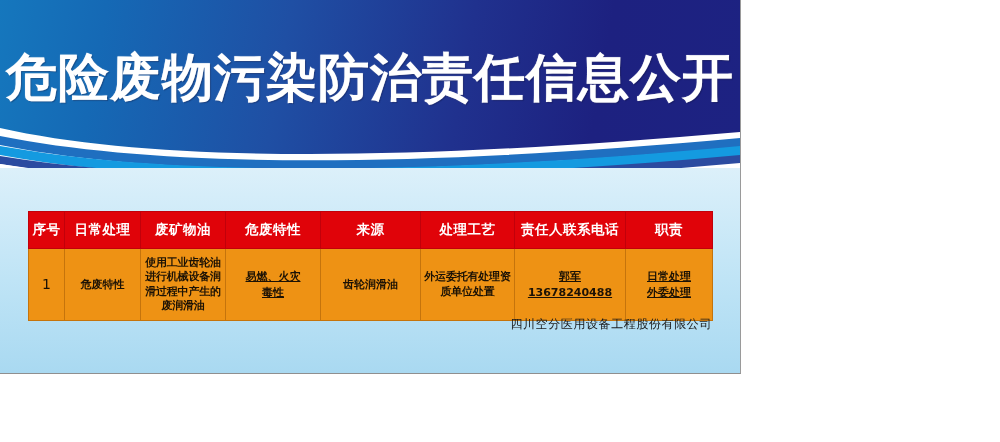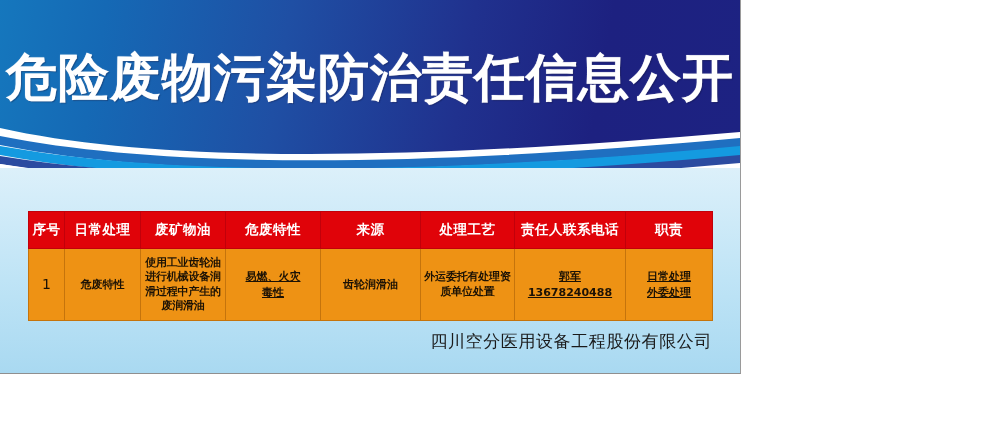--- a/index.html
+++ b/index.html
@@ -105,24 +105,24 @@
   #waste-table tbody td.tight {
     line-height: 14.5px;
     letter-spacing: -0.2px;
   }
   .cell-line { display: block; text-decoration: underline; }
 
   
   #company-footer {
     position: absolute;
     left: 0;
-    top: 331px;
+    top: 314px;
     width: 712px;
     text-align: right;
-    font-size: 17px;
+    font-size: 12px;
     line-height: 20px;
     color: #1a1a1a;
     letter-spacing: 0.6px;
     font-weight: normal;
   }
 </style>
 </head>
 <body>
 
 <div id="poster">

